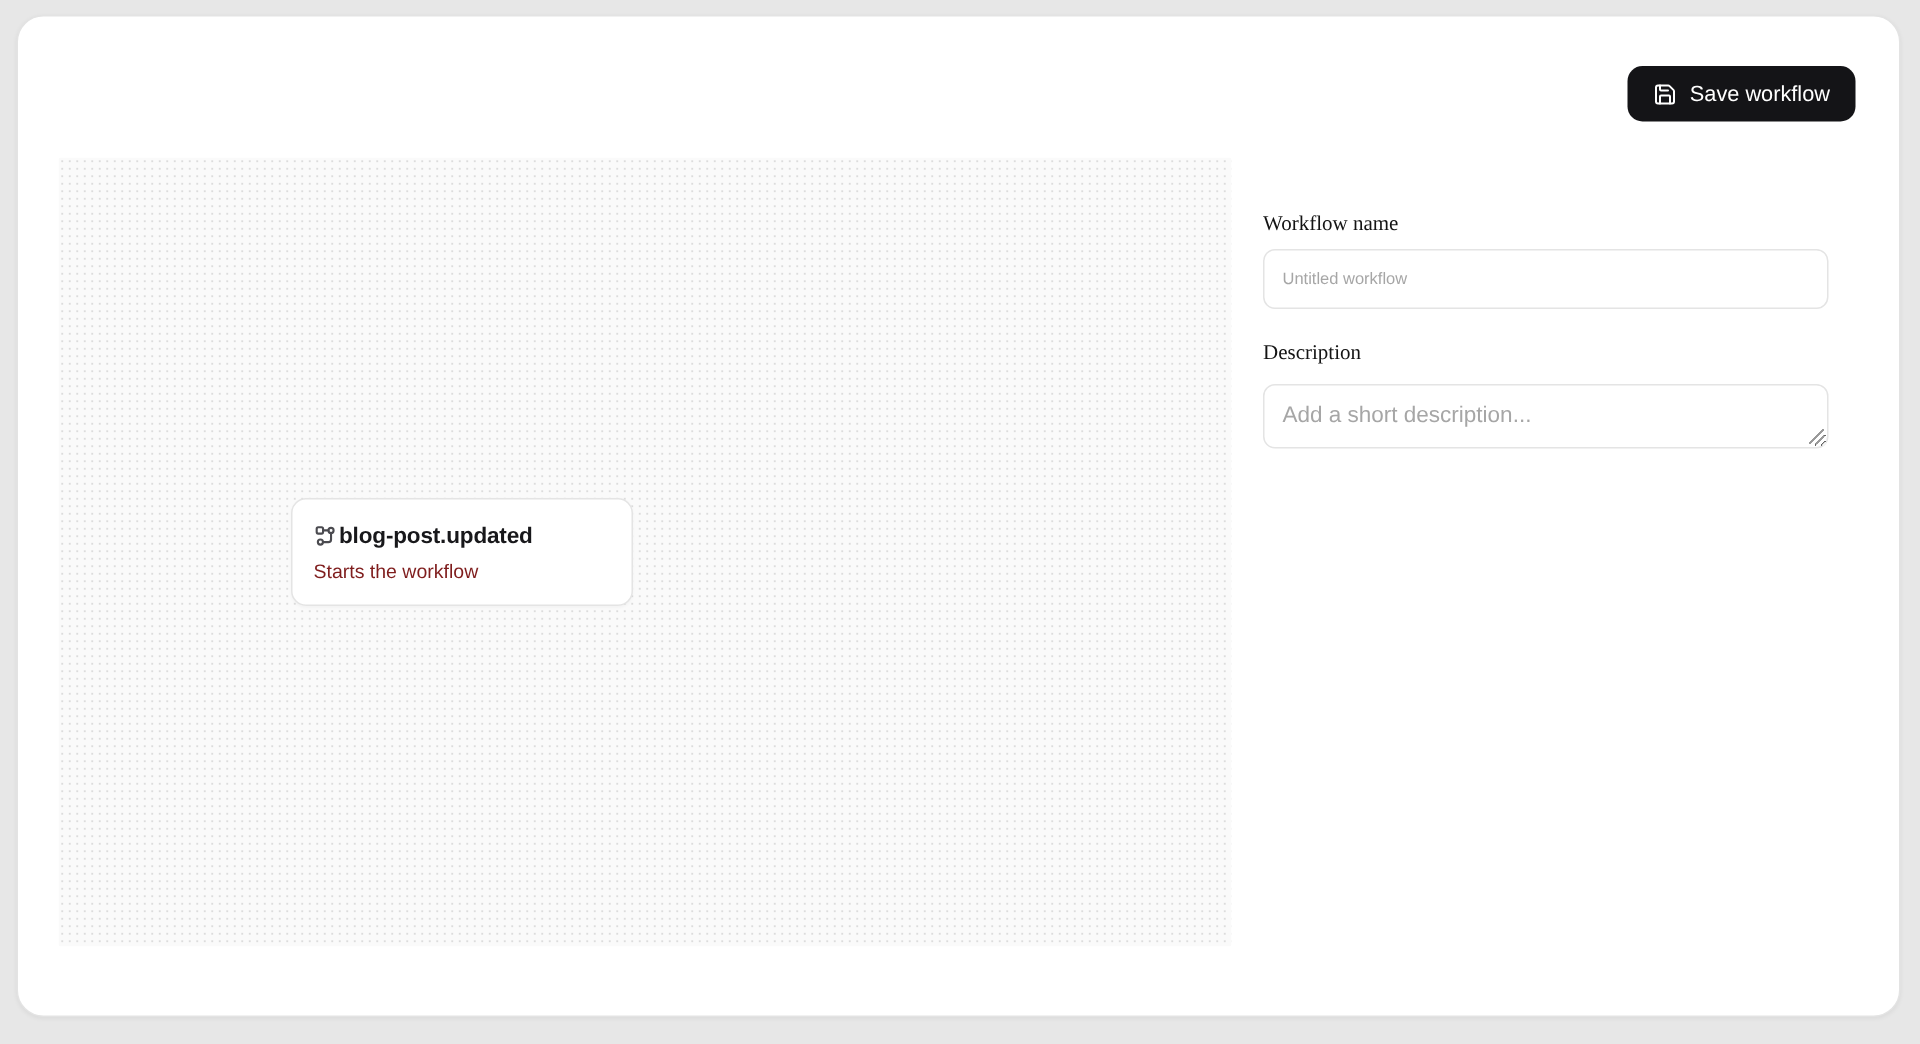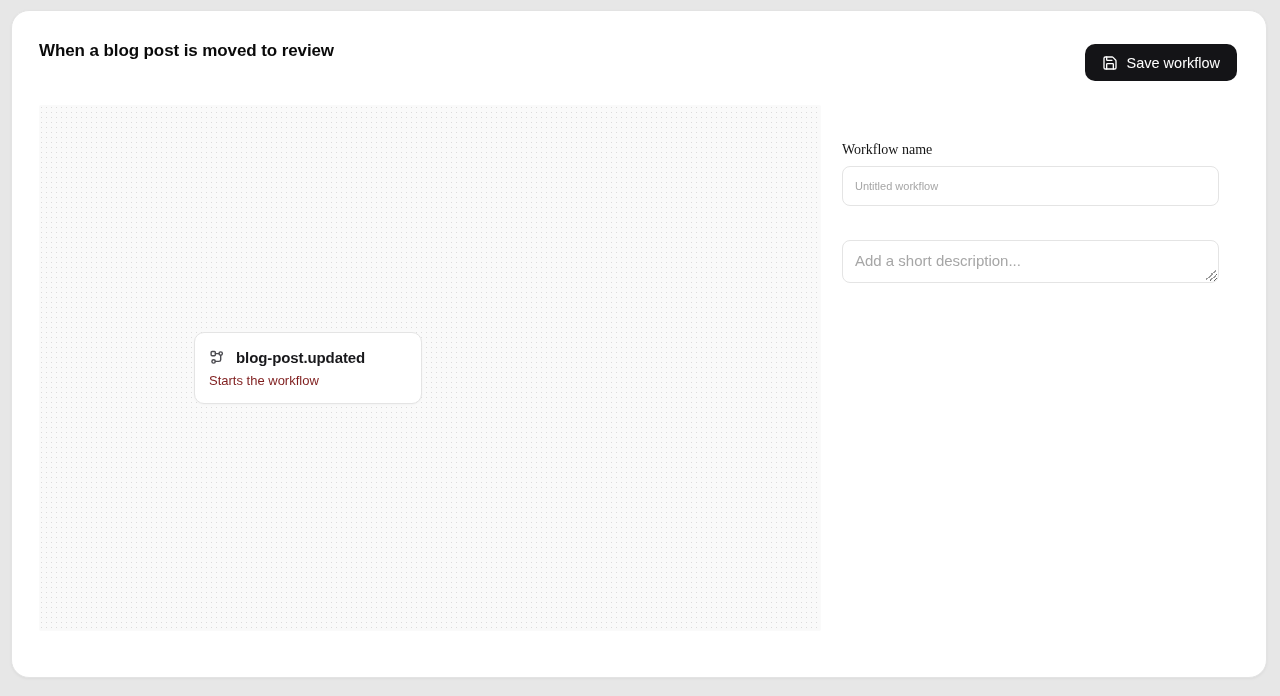--- a/index.html
+++ b/index.html
@@ -71,21 +71,20 @@
     background: #ffffff;
     border: 1px solid #e4e4e4;
     border-radius: 10px;
     padding: 16px 14px 0 14px;
     box-shadow: 0 1px 2px rgba(0,0,0,0.03);
     cursor: grab;
   }
   .node-title-row {
     display: flex;
     align-items: center;
-    gap: 10px;
   }
   .node-title-row svg { display: block; flex: 0 0 auto; }
   .node-title {
     font-size: 15px;
     font-weight: 700;
     color: #18181b;
     letter-spacing: -0.1px;
   }
   .node-subtitle {
     margin-top: 7px;
@@ -145,21 +144,20 @@
     background:
       linear-gradient(135deg, transparent 0 45%, #9a9a9a 45% 55%, transparent 55% 70%, #9a9a9a 70% 80%, transparent 80%);
   }
 </style>
 </head>
 <body>
 
 <div class="app-card">
 
   <div class="header-text">
-    <div class="page-title">When a blog post is moved to review</div>
   </div>
 
   <button class="save-button">
     <span>
       <svg width="16" height="16" viewBox="0 0 24 24" fill="none" stroke="#ffffff" stroke-width="2" stroke-linecap="round" stroke-linejoin="round">
         <path d="M15.2 3a2 2 0 0 1 1.4.6l3.8 3.8a2 2 0 0 1 .6 1.4V19a2 2 0 0 1-2 2H5a2 2 0 0 1-2-2V5a2 2 0 0 1 2-2z"></path>
         <path d="M17 21v-7a1 1 0 0 0-1-1H8a1 1 0 0 0-1 1v7"></path>
         <path d="M7 3v4a1 1 0 0 0 1 1h7"></path>
       </svg>
     </span>
@@ -183,19 +181,20 @@
       <div class="node-subtitle">Starts the workflow</div>
     </div>
   </div>
 
   <div class="settings-panel">
     <label class="field-label">Workflow name</label>
     <input class="text-input" type="text" placeholder="Untitled workflow" style="">
 
     <div class="field-gap"></div>
 
+    <label class="field-label">Description</label>
     <div class="textarea-wrap">
       <textarea class="text-area" placeholder="Add a short description..." style=""></textarea>
       <span class="resize-grip"></span>
     </div>
   </div>
 
 </div>
 
 </body></html>

